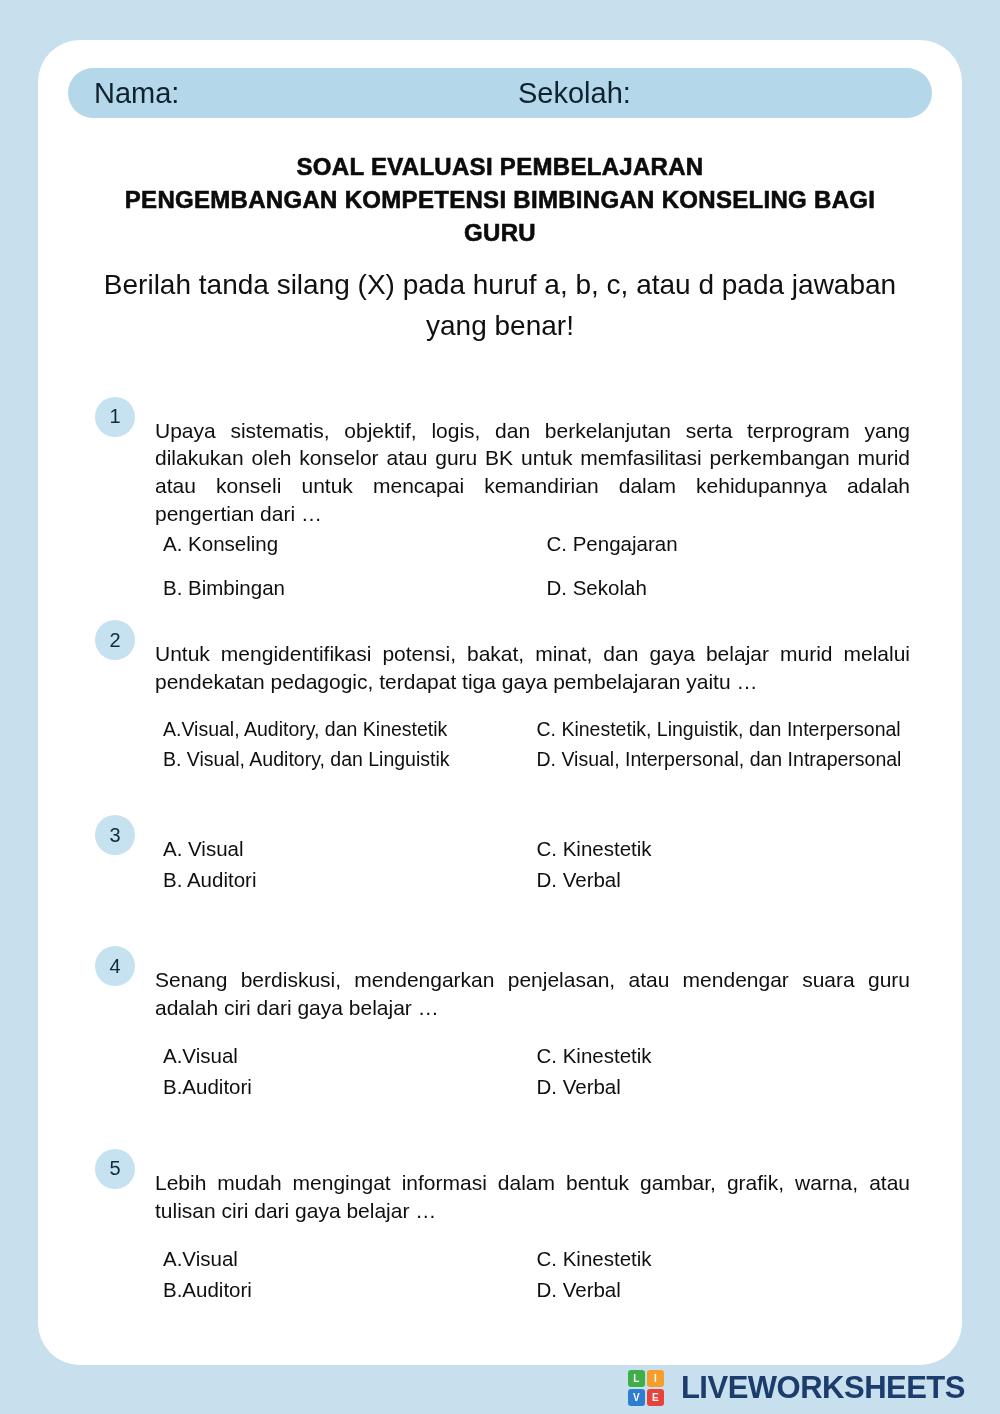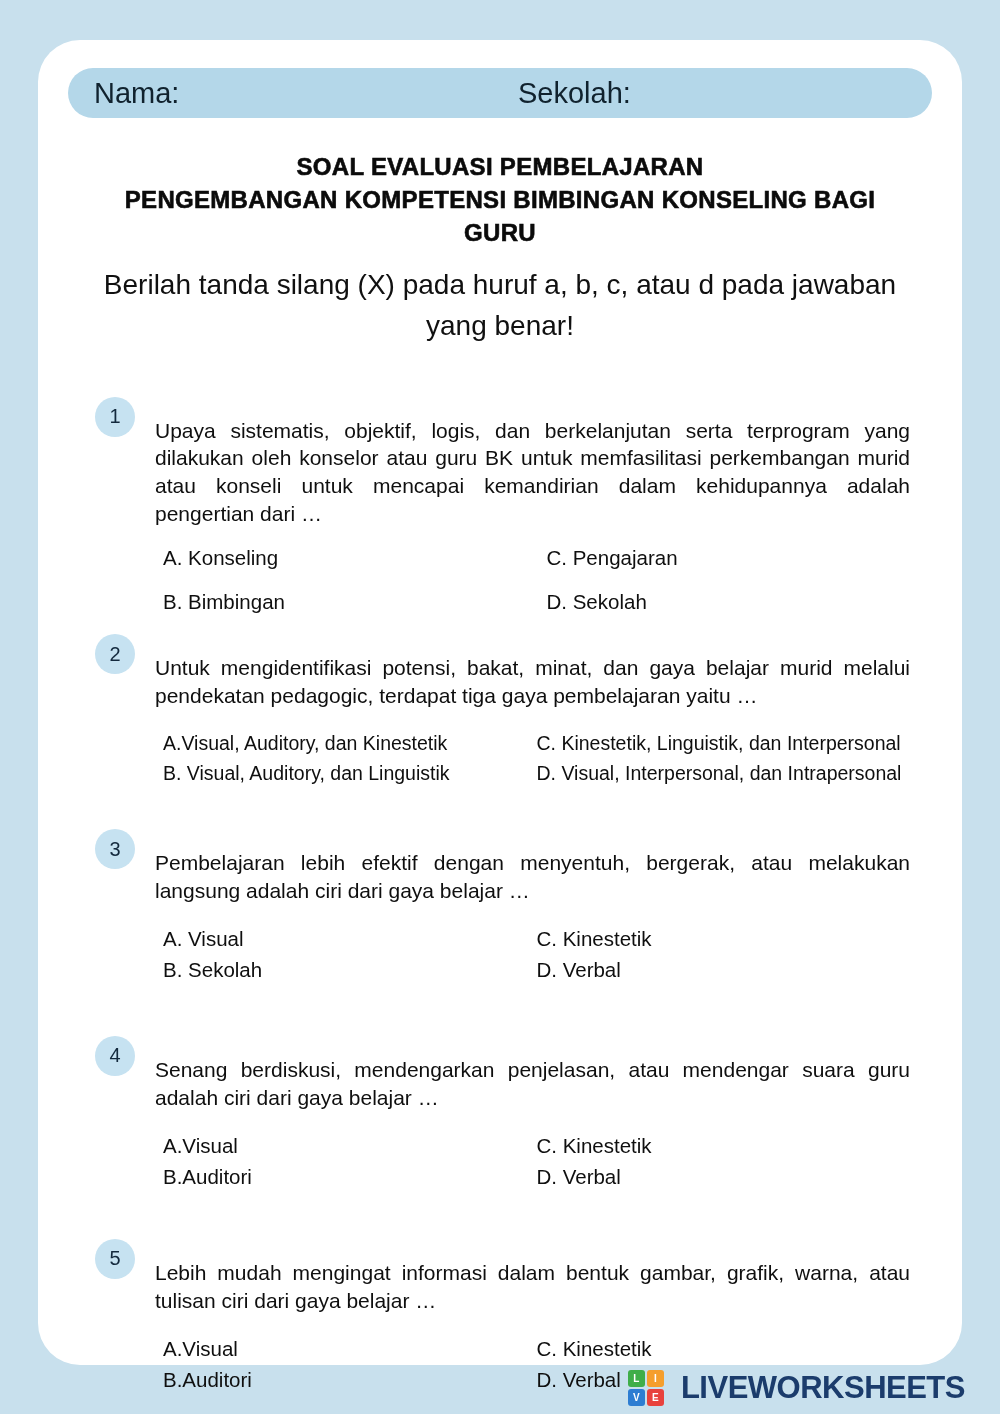--- a/index.html
+++ b/index.html
@@ -96,21 +96,21 @@
   .options {
     display:grid;
     grid-template-columns:1fr 1fr;
     row-gap:7px;
     margin-top:22px;
     padding-left:8px;
     font-size:20.5px;
     white-space:nowrap;
     color:#0f0f0f;
   }
-  .q1 .options { margin-top:18px;gap:20px; }
+  .q1 .options { margin-top:4px;gap:20px; }
   .q2 .options { font-size:19.5px; }
 
   
   .logo {
     position:absolute;
     right:35px; top:1366px;
     height:44px;
     display:flex;
     align-items:center;
     gap:2px;
@@ -179,25 +179,24 @@
           <span>C. Kinestetik, Linguistik, dan Interpersonal</span>
           <span>B. Visual, Auditory, dan Linguistik</span>
           <span>D. Visual, Interpersonal, dan Intrapersonal</span>
         </div>
       </div>
     </div>
 
     <div class="question q3">
       <div class="badge">3</div>
       <div class="q-body">
-        <div class="q-text">Pembelajaran lebih efektif dengan menyentuh, bergerak, atau melakukan langsung adalah ciri dari gaya belajar …</div>
         <div class="options">
           <span>A. Visual</span>
           <span>C. Kinestetik</span>
-          <span>B. Sekolah</span>
+          <span>B. Auditori</span>
           <span>D. Verbal</span>
         </div>
       </div>
     </div>
 
     <div class="question q4">
       <div class="badge">4</div>
       <div class="q-body">
         <div class="q-text">Senang berdiskusi, mendengarkan penjelasan, atau mendengar suara guru adalah ciri dari gaya belajar …</div>
         <div class="options">

